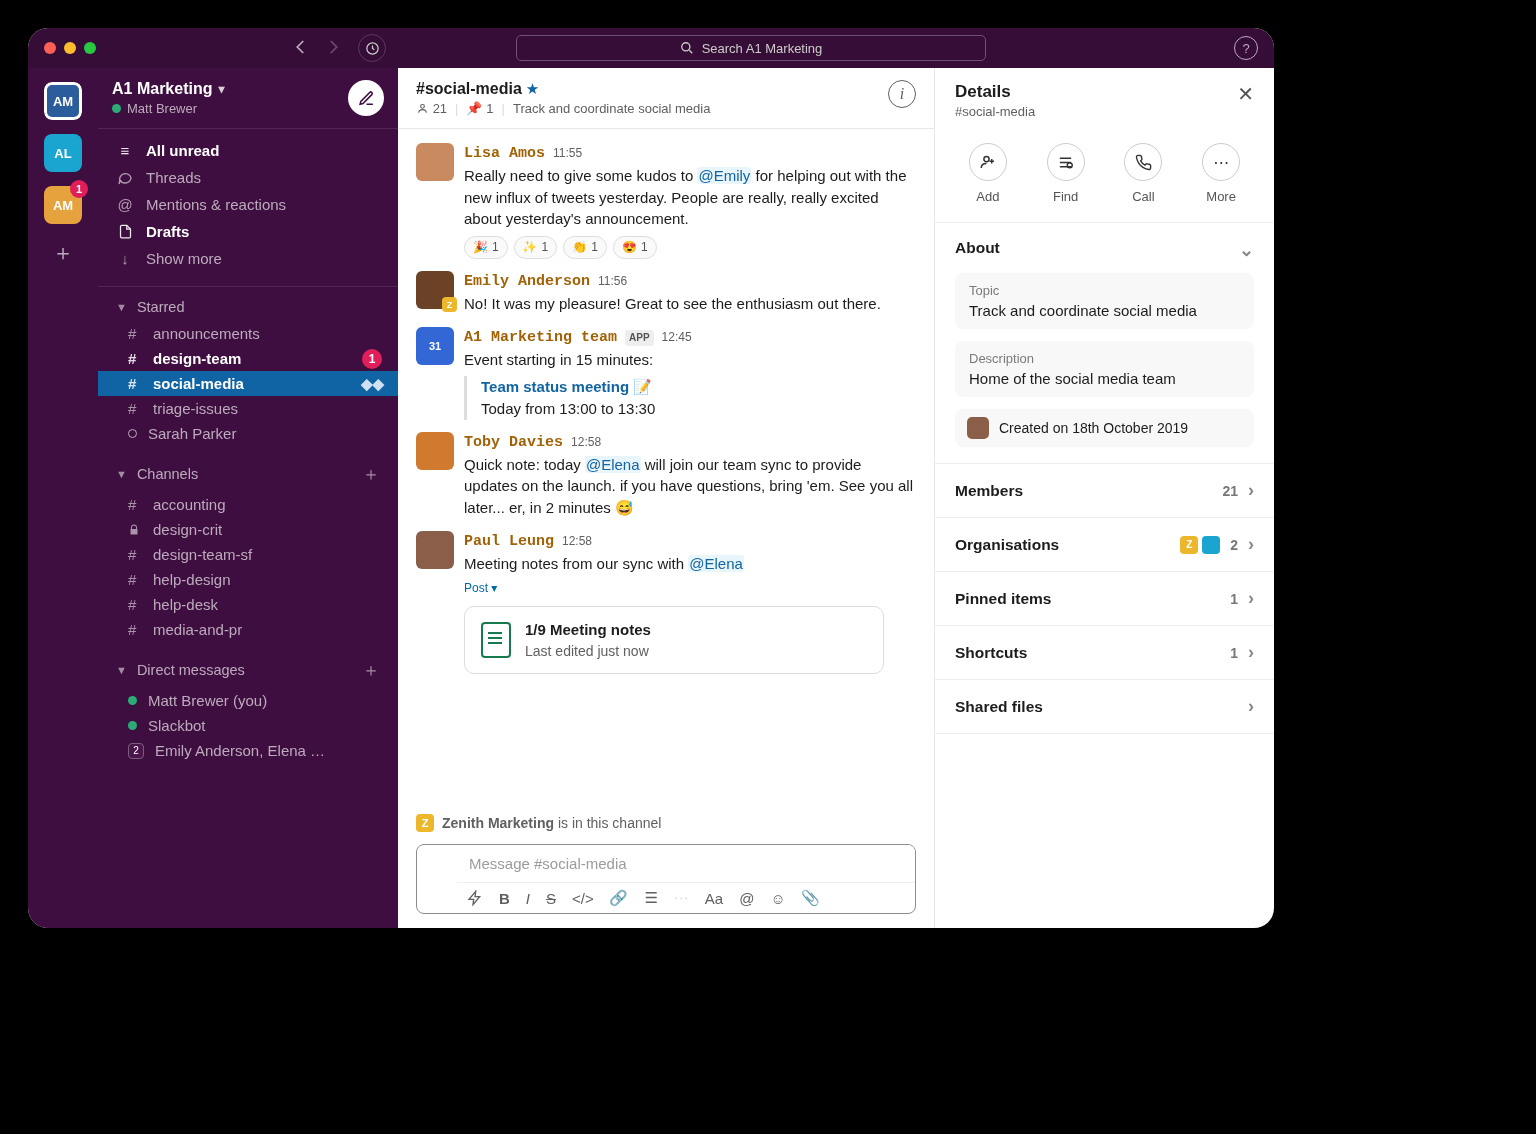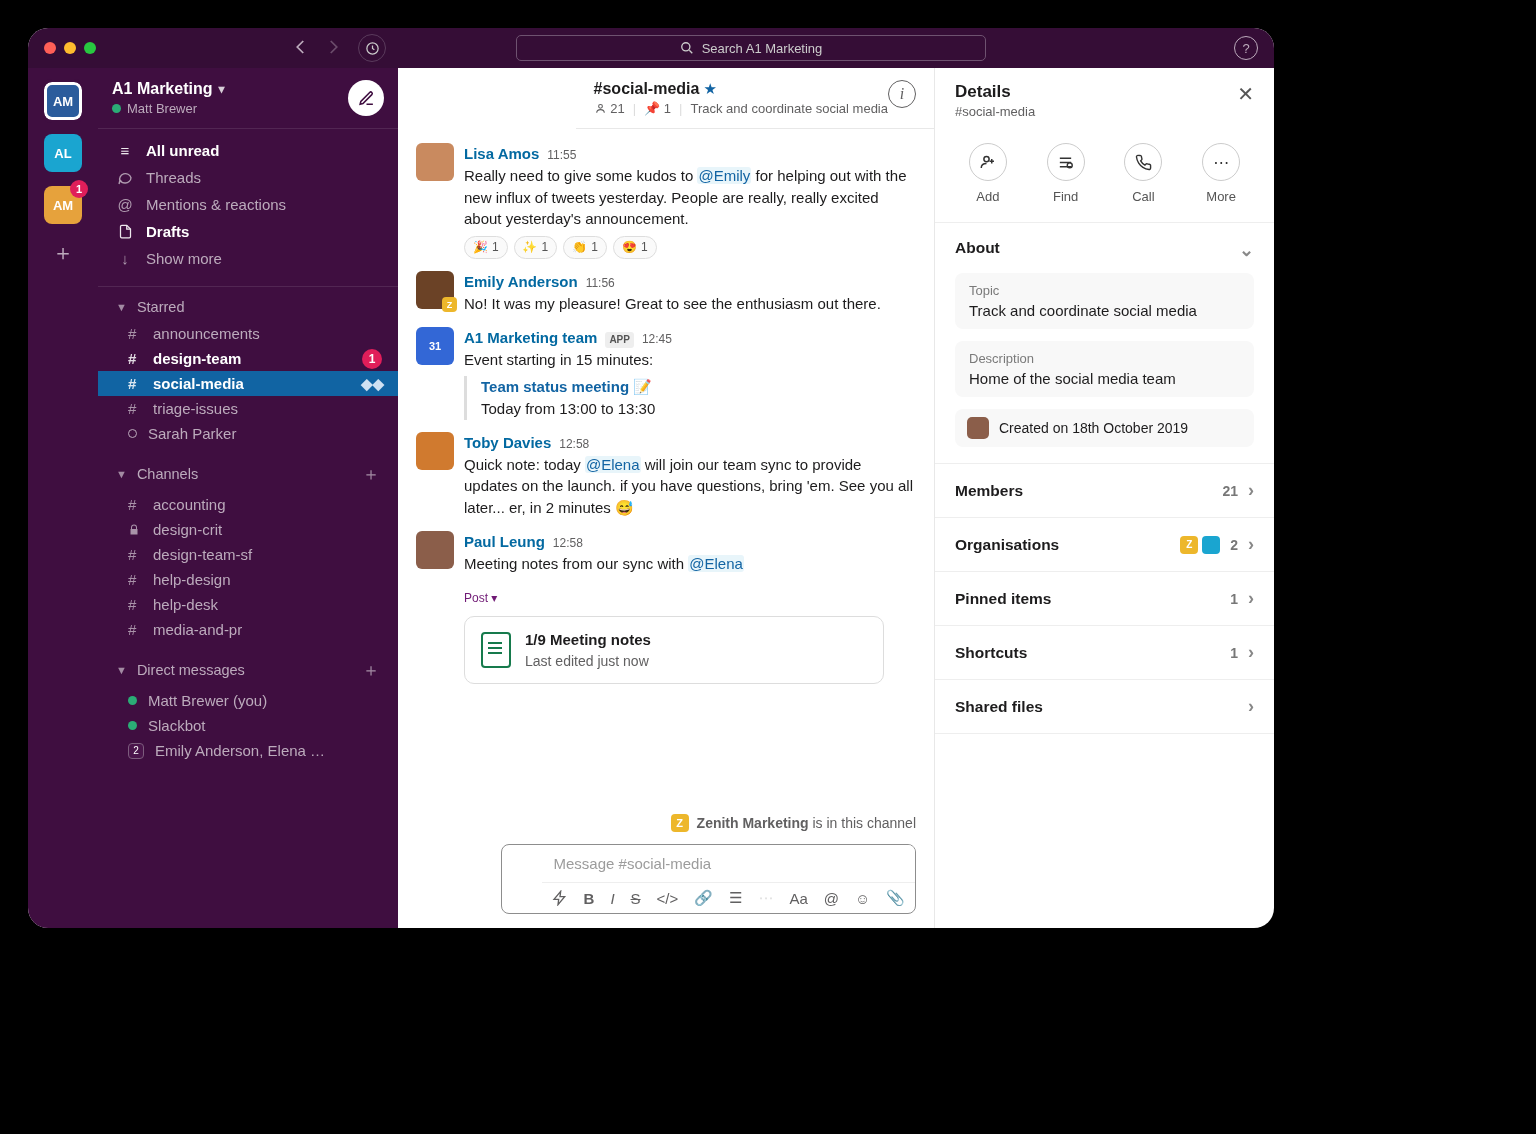--- a/index.html
+++ b/index.html
@@ -40,39 +40,39 @@
 .sb-group-hdr .plus{opacity:.8;font-size:18px;}
 .ch-row{display:flex;align-items:center;gap:11px;padding:4px 18px 4px 30px;font-size:15px;cursor:pointer;position:relative;}
 .ch-row.bold{color:#fff;font-weight:700;}
 .ch-row.active{background:#1164a3;color:#fff;font-weight:600;}
 .ch-row .hash{opacity:.85;font-size:15px;width:14px;}
 .unread-pill{position:absolute;right:16px;background:#e01e5a;color:#fff;border-radius:10px;min-width:20px;height:20px;display:flex;align-items:center;justify-content:center;font-size:12px;font-weight:700;}
 .double-chev{position:absolute;right:14px;display:flex;gap:-4px;color:#cfe1f2;}
 .dm-pres{width:9px;height:9px;border-radius:50%;background:#2bac76;}
 .dm-pres.empty{background:transparent;border:1.5px solid #bcabbc;}
 .dm-sq{width:16px;height:16px;border-radius:4px;background:#4a154b;color:#fff;font-size:10px;display:flex;align-items:center;justify-content:center;border:1px solid #7c5c7d;}
-.main{flex:1;display:flex;flex-direction:column;min-width:0;background:#fff;align-items:flex-end;}
+.main{flex:1;display:flex;flex-direction:column;min-width:0;background:#fff;}
 .ch-header{padding:12px 18px;border-bottom:1px solid #e8e8e8;display:flex;justify-content:space-between;align-items:flex-start;}
 .ch-name{font-size:16px;font-weight:800;color:#1d1c1d;}
 .ch-star{color:#1264a3;margin-left:4px;font-size:15px;}
 .ch-meta{font-size:13px;color:#616061;margin-top:3px;display:flex;align-items:center;gap:8px;}
 .ch-meta .sep{color:#ddd;}
 .info-btn{width:28px;height:28px;border:1.5px solid #616061;border-radius:50%;display:flex;align-items:center;justify-content:center;color:#616061;}
 .messages{flex:1;overflow:auto;padding:8px 18px 4px;}
 .msg{display:flex;gap:10px;padding:6px 0;}
 .avatar{width:38px;height:38px;border-radius:6px;flex-shrink:0;background:#ddd;display:flex;align-items:center;justify-content:center;font-size:11px;color:#fff;font-weight:700;position:relative;}
 .av-lisa{background:#c98a5f;}
 .av-emily{background:#6b4226;}
 .av-app{background:#3367d6;}
 .av-toby{background:#d07a2f;}
 .av-paul{background:#8b5e4a;}
 .ext-badge{position:absolute;bottom:-3px;right:-3px;width:15px;height:15px;border-radius:4px;background:#edb72b;color:#fff;font-size:9px;font-weight:800;display:flex;align-items:center;justify-content:center;}
 .msg-body{flex:1;font-size:15px;color:#1d1c1d;line-height:1.45;}
 .msg-head{display:flex;align-items:baseline;gap:8px;}
-.msg-user{font-weight:800;color:#0369a1;}
+.msg-user{font-weight:800;color:#a16207;font-family:Liberation Mono, monospace;}
 .msg-time{font-size:12px;color:#616061;}
 .app-tag{background:#eee;color:#555;font-size:10px;font-weight:700;padding:1px 4px;border-radius:3px;}
 .mention{color:#1264a3;background:#e8f5fa;padding:0 1px;border-radius:3px;}
 .reactions{display:flex;gap:6px;margin-top:6px;}
 .react{border:1px solid #ddd;background:#fafafa;border-radius:12px;padding:2px 8px;font-size:12px;display:flex;align-items:center;gap:4px;color:#555;}
 .event-block{border-left:3px solid #ddd;padding-left:14px;margin-top:6px;}
 .event-title{color:#1264a3;font-weight:700;}
 .post-card{border:1px solid #ddd;border-radius:10px;padding:12px 16px;margin-top:8px;display:flex;gap:14px;align-items:center;max-width:420px;}
 .post-ico{width:30px;height:36px;border:2px solid #167a4c;border-radius:4px;position:relative;}
 .post-ico::after{content:"";position:absolute;left:5px;top:8px;width:14px;height:2px;background:#167a4c;box-shadow:0 5px 0 #167a4c,0 10px 0 #167a4c;}
@@ -401,21 +401,21 @@
         </div>
 
         <div class="msg">
           <div class="avatar av-paul"></div>
           <div class="msg-body">
             <div class="msg-head">
                 <span class="msg-user">Paul Leung</span>
                 <span class="msg-time">12:58</span>
               </div>
             <div><span>Meeting notes from our sync with </span><span class="mention">@Elena</span></div>
-            <div style="font-size:12px;color:#701a75;margin-top:16px;">Post ▾</div>
+            <div style="font-size:12px;color:#0369a1;margin-top:6px;">Post ▾</div>
             <div class="post-card">
               <div class="post-ico"></div>
               <div>
                 <div class="post-title">1/9 Meeting notes</div>
                 <div class="post-sub">Last edited just now</div>
               </div>
             </div>
           </div>
         </div>
       </div>

